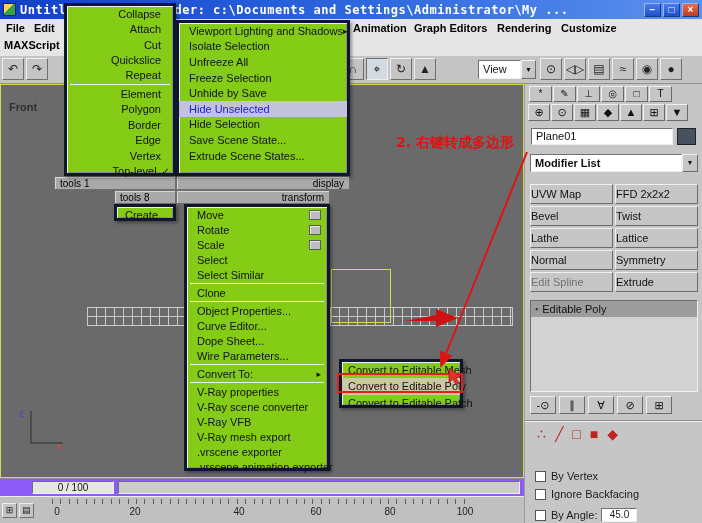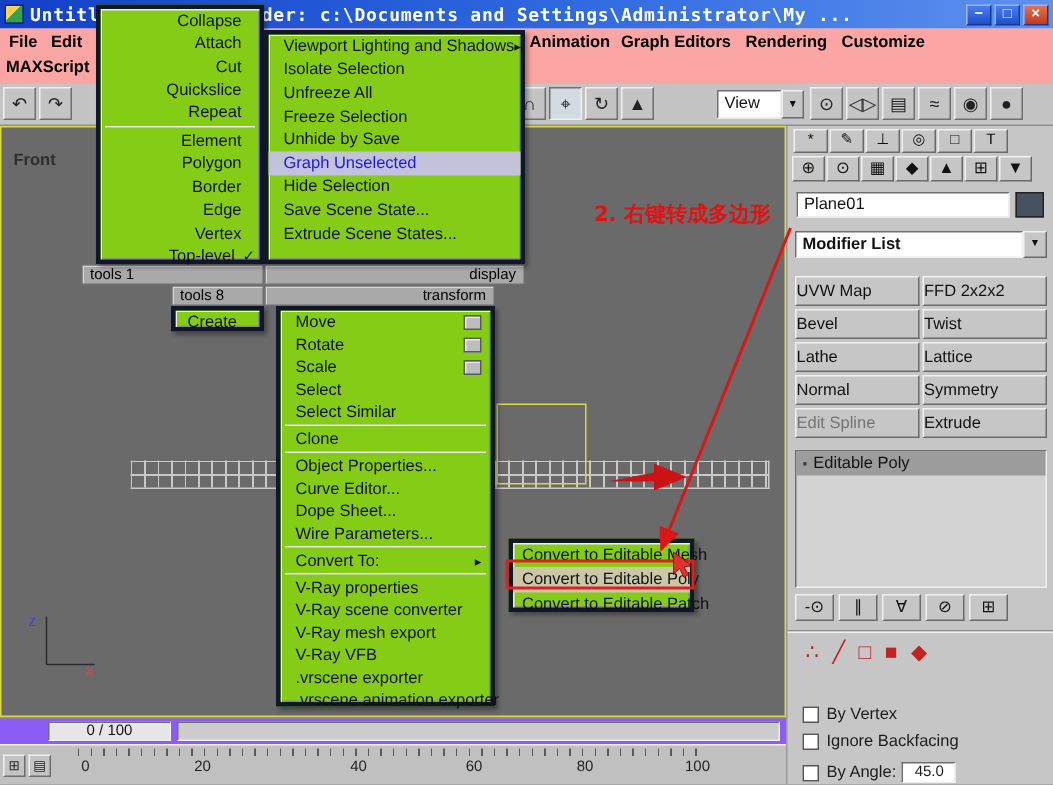--- a/index.html
+++ b/index.html
@@ -14,21 +14,21 @@
   .appicon{width:13px;height:13px;flex:0 0 auto;border:1px solid #0a2a6a;
     background:linear-gradient(135deg,#ffd34d 0 45%,#37a24b 45% 100%)}
   .wtitle{color:#fff;font-family:"DejaVu Sans Mono",monospace;font-weight:bold;
     font-size:12px;letter-spacing:.5px;white-space:nowrap;overflow:hidden;flex:1}
   .winbtns{display:flex;gap:2px}
   .wbtn{width:17px;height:14px;line-height:12px;text-align:center;color:#fff;
     font-size:10px;font-weight:bold;background:linear-gradient(180deg,#4a7cf0,#2050c8);
     border:1px solid #9ab4f4;border-bottom-color:#123a90;border-right-color:#123a90}
   .wbtn.close{background:linear-gradient(180deg,#e4704f,#c23a20)}
   
-  .menurow{background:#fca5a5}
+  .menurow{background:#e5e5e5}
   .mbi{position:absolute;top:3px;font-weight:bold;color:#000;white-space:nowrap}
   .iconrow{display:flex;gap:2px}
   .ticon{width:22px;height:22px;line-height:20px;text-align:center;font-size:12px;color:#222;
     background:#c4c4c4;border:1px solid;border-color:#efefef #6f6f6f #6f6f6f #efefef}
   .ticon.active{border-color:#6f6f6f #efefef #efefef #6f6f6f;background:#d2dbe2}
   .inset{background:#fff;border:1px solid;border-color:#6f6f6f #efefef #efefef #6f6f6f}
   .raised{background:#c6c6c6;border:1px solid;border-color:#f0f0f0 #6a6a6a #6a6a6a #f0f0f0}
   
   .viewport{background:#6a6a6a;border:1px solid #d9d943}
   .vplabel{position:absolute;left:8px;top:16px;color:#2f2f2f;font-weight:bold}
@@ -289,21 +289,21 @@
     <div class="mi">
         <span>Unfreeze All</span>
       </div>
     <div class="mi">
         <span>Freeze Selection</span>
       </div>
     <div class="mi">
         <span>Unhide by Save</span>
       </div>
     <div class="mi hl-blue">
-        <span>Graph Unselected</span>
+        <span>Hide Unselected</span>
       </div>
     <div class="mi">
         <span>Hide Selection</span>
       </div>
     <div class="mi">
         <span>Save Scene State...</span>
       </div>
     <div class="mi">
         <span>Extrude Scene States...</span>
       </div>
@@ -357,24 +357,24 @@
         <span class="marrow">▸</span>
       </div>
     <div class="msep"></div>
     <div class="mi">
         <span>V-Ray properties</span>
       </div>
     <div class="mi">
         <span>V-Ray scene converter</span>
       </div>
     <div class="mi">
+        <span>V-Ray VFB</span>
+      </div>
+    <div class="mi">
         <span>V-Ray mesh export</span>
-      </div>
-    <div class="mi">
-        <span>V-Ray VFB</span>
       </div>
     <div class="mi">
         <span>.vrscene exporter</span>
       </div>
     <div class="mi">
         <span>.vrscene animation exporter</span>
       </div>
   </div>
 
   <div class="abs menu msub" style="left:339px;top:359px;width:124px;height:49px;z-index:25">

